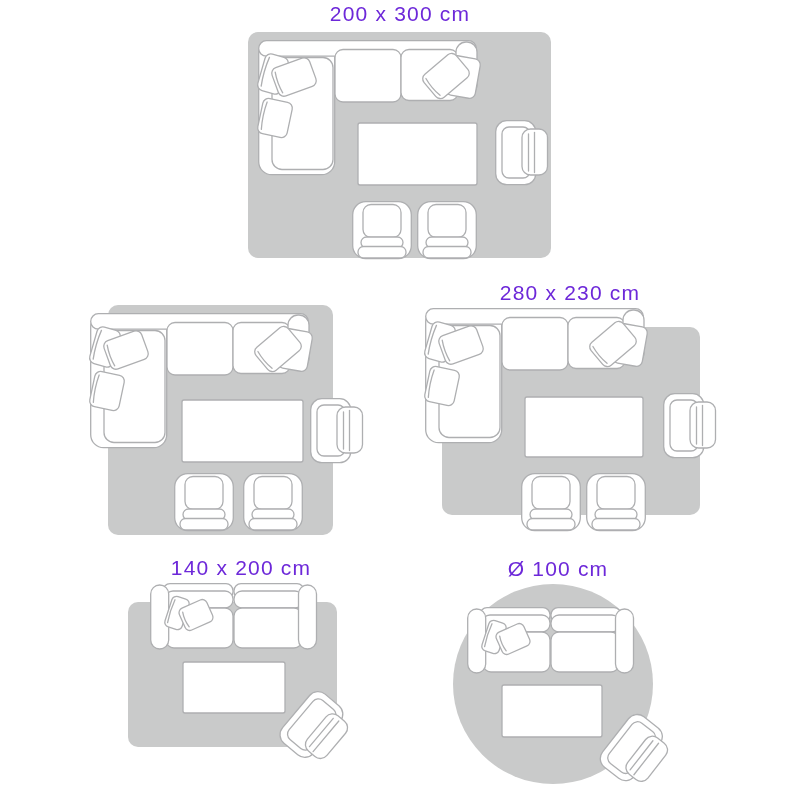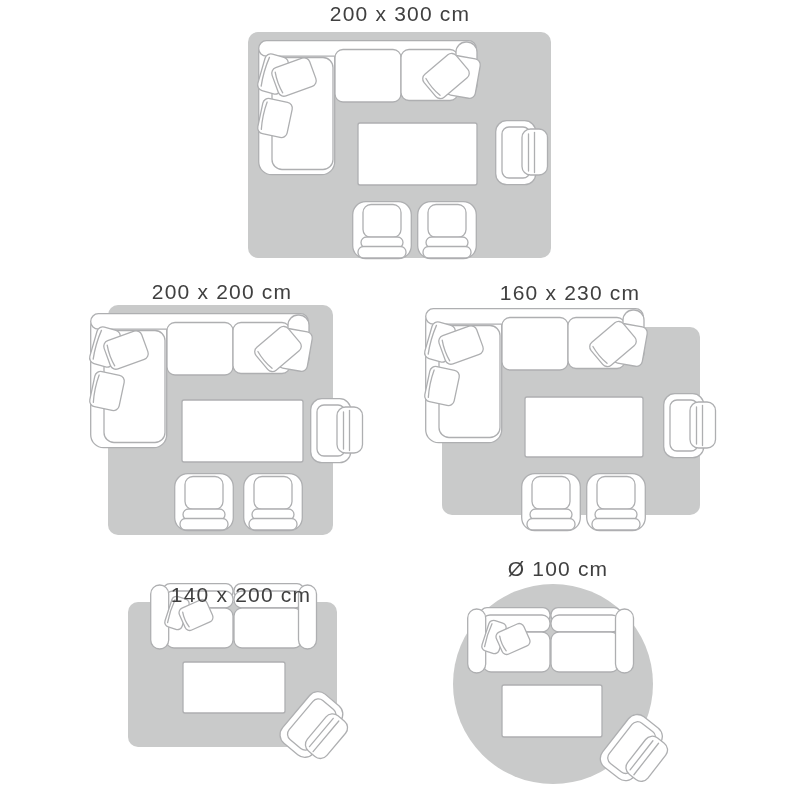--- a/index.html
+++ b/index.html
@@ -3,21 +3,21 @@
 <meta charset="utf-8">
 <style>
   html,body{margin:0;padding:0;background:#fff;}
   .canvas{
     position:relative;width:800px;height:800px;background:#ffffff;
     font-family:"Liberation Sans",sans-serif;overflow:hidden;
   }
   .scene{position:absolute;left:0;top:0;}
   .size-label{
     position:absolute;transform:translateX(-50%);
-    font-size:21px;letter-spacing:1.2px;color:#404040;
+    font-size:21px;letter-spacing:1.2px;color:#6d28d9;
     white-space:nowrap;font-weight:400;
   }
 </style>
 </head>
 <body>
 
 <div class="canvas">
 
   <svg class="scene" width="800" height="800" viewBox="0 0 800 800">
     <defs>
@@ -122,18 +122,17 @@
 
     <g>
       <circle cx="553" cy="684" r="100" fill="#c9caca"></circle>
       <use href="#two-seat-sofa" transform="translate(467,607)"></use>
       <rect x="502" y="685" width="100" height="52" rx="2" fill="#ffffff" stroke="#aeafb1" stroke-width="1.3"></rect>
       <use href="#armchair" transform="translate(636,751) rotate(38) translate(-26.5,-32.5)"></use>
     </g>
   </svg>
 
   <div class="size-label" style="left:400px;top:2px;">200 x 300 cm</div>
-  <div class="size-label" style="left:222px;top:280px;">200 x 200 cm</div>
-  <div class="size-label" style="left:570px;top:281px;">160 x 230 cm</div>
-  <div class="size-label" style="left:241px;top:556px;margin-top:27px;">140 x 200 cm</div>
+  <div class="size-label" style="left:570px;top:281px;">280 x 230 cm</div>
+  <div class="size-label" style="left:241px;top:556px;">140 x 200 cm</div>
   <div class="size-label" style="left:558px;top:557px;">Ø 100 cm</div>
 
 </div>
 
 </body></html>

